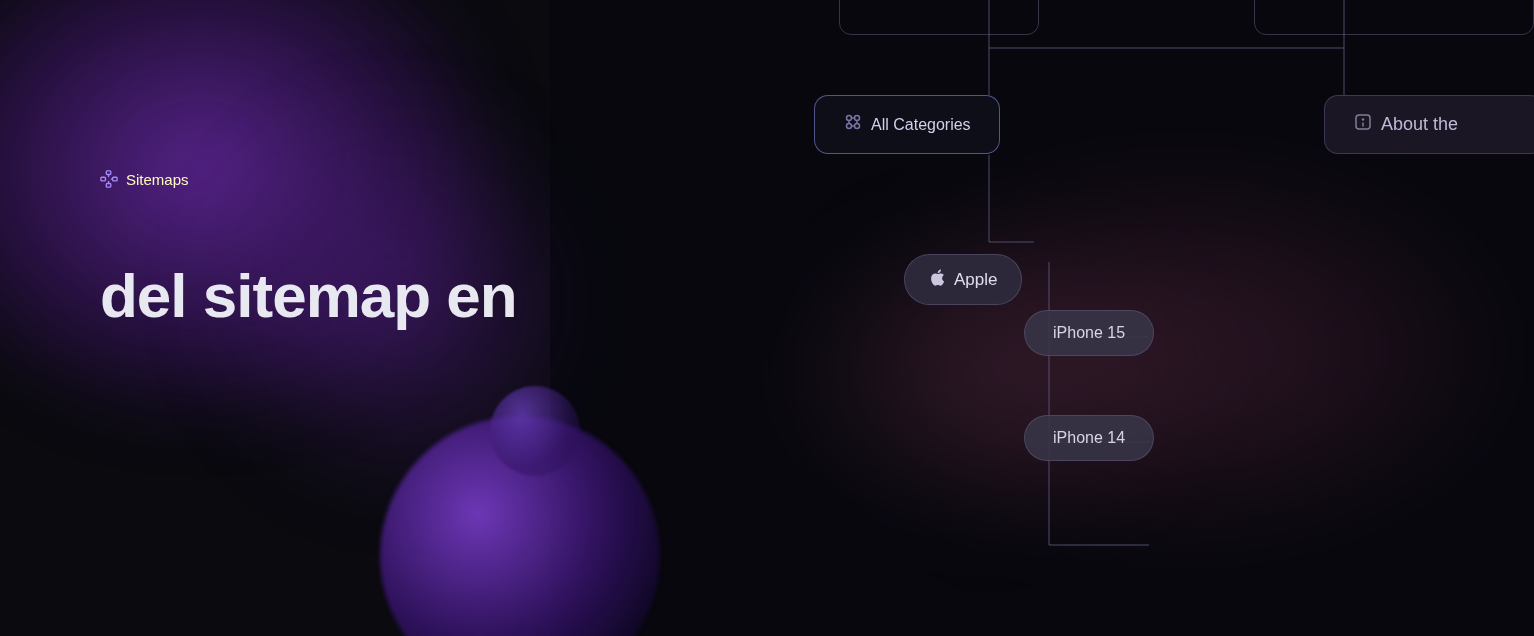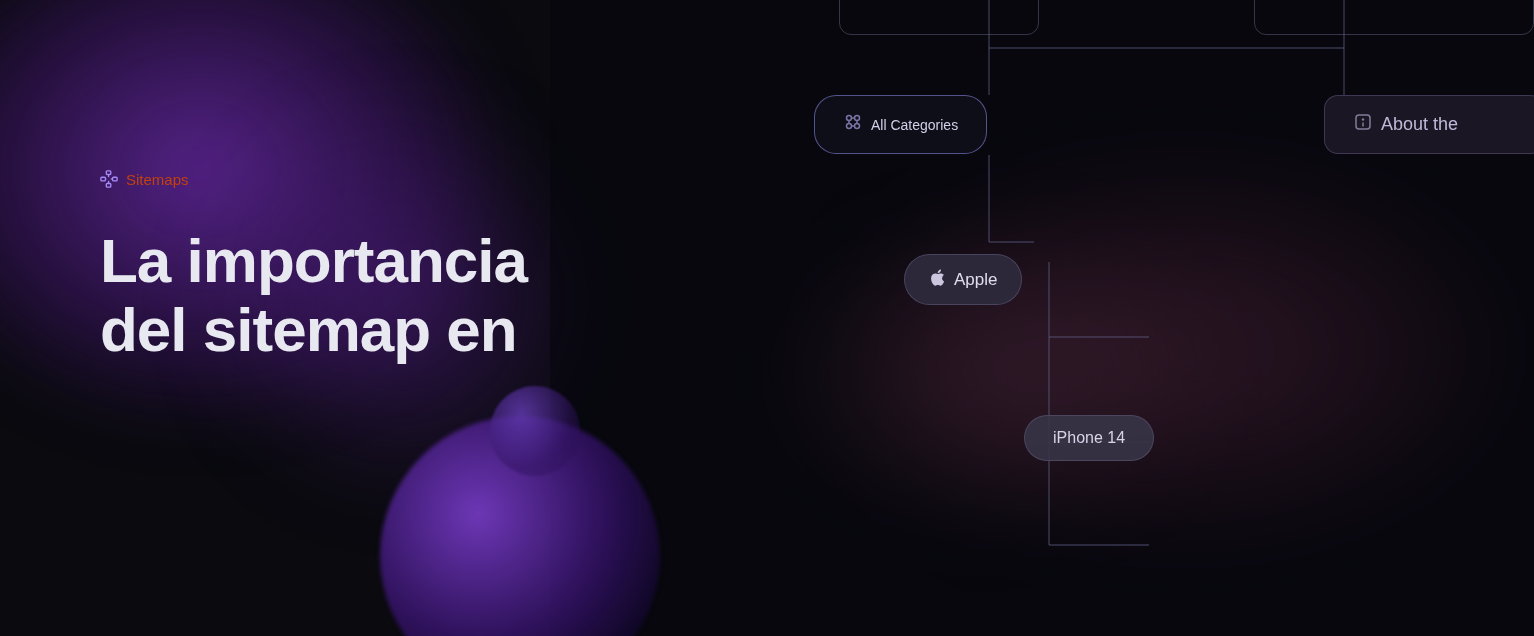--- a/index.html
+++ b/index.html
@@ -101,24 +101,24 @@
       position: absolute;
       left: 100px;
       top: 170px;
       z-index: 10;
     }
 
     .sitemaps-label {
       display: flex;
       align-items: center;
       gap: 8px;
-      color: #c2410c;
+      color: #fef9c3;
       font-size: 15px;
       font-weight: 400;
-      margin-bottom: 38px;
+      margin-bottom: 4px;
     }
 
     .sitemaps-icon {
       width: 18px;
       height: 18px;
       color: #a78bfa;
     }
 
     .main-title {
       color: #e8e8f0;
@@ -183,23 +183,23 @@
       transform: translateY(-20px);
     }
 
     
     .node-all-categories {
       top: 95px;
       left: 30px;
       padding: 16px 28px;
       background: rgba(15, 15, 25, 0.9);
       border: 1.5px solid rgba(130, 130, 220, 0.6);
-      border-radius: 22px;
+      border-radius: 14px;
       color: #d0d0e8;
-      font-size: 14px;
+      font-size: 16px;
     }
 
     
     .node-about {
       top: 95px;
       right: -10px;
       padding: 16px 28px;
       background: rgba(30, 25, 40, 0.85);
       border: 1.5px solid rgba(100, 90, 130, 0.5);
       border-radius: 14px;
@@ -259,21 +259,21 @@
       <rect x="7" y="15" width="5" height="4" rx="1"></rect>
       <rect x="14" y="8" width="5" height="4" rx="1"></rect>
       <line x1="6" y1="10" x2="7" y2="10"></line>
       <line x1="9.5" y1="5" x2="9.5" y2="8"></line>
       <line x1="9.5" y1="12" x2="9.5" y2="15"></line>
       <line x1="12" y1="10" x2="14" y2="10"></line>
     </svg>
     <span>Sitemaps</span>
   </div>
   <h1 class="main-title">
-    <span>La importancia</span><br>
+    <br>
     <span>del sitemap en</span><br>
   </h1>
 </div>
 
 <div class="diagram-container">
 
   <svg class="diagram-svg" viewBox="0 0 750 636" xmlns="http://www.w3.org/2000/svg">
 
     <line x1="205" y1="0" x2="205" y2="95" stroke="rgba(100,100,140,0.5)" stroke-width="1.5"></line>
     <line x1="560" y1="0" x2="560" y2="95" stroke="rgba(100,100,140,0.5)" stroke-width="1.5"></line>
@@ -324,19 +324,22 @@
 
   <div class="node node-apple">
     <span style="font-size:16px;">
       <svg width="17" height="17" viewBox="0 0 17 17" fill="rgba(220,215,240,0.9)" xmlns="http://www.w3.org/2000/svg">
         <path d="M13.2 9.1c0-2 1.6-3 1.7-3.1-0.9-1.4-2.4-1.6-2.9-1.6-1.3-0.1-2.4 0.7-3.1 0.7-0.6 0-1.6-0.7-2.7-0.7-1.4 0-2.7 0.8-3.4 2.1-1.4 2.5-0.4 6.2 1 8.2 0.7 1 1.5 2.1 2.5 2 1-0.04 1.4-0.65 2.6-0.65 1.2 0 1.6 0.65 2.65 0.63 1.1-0.02 1.8-1 2.4-2 0.8-1.1 1.1-2.2 1.1-2.3-0.02-0.01-2.06-0.82-2.06-3.32zM11.1 3c0.56-0.7 0.95-1.65 0.84-2.6-0.82 0.03-1.8 0.55-2.4 1.24-0.52 0.6-0.98 1.58-0.86 2.5 0.92 0.07 1.86-0.47 2.42-1.14z"></path>
       </svg>
     </span>
     <span>Apple</span>
   </div>
 
+  <div class="node node-iphone node-iphone-15">
+    <span>iPhone 15</span>
+  </div>
 
   <div class="node node-iphone node-iphone-14">
     <span>iPhone 14</span>
   </div>
 
 
 </div>
 
 </body></html>

